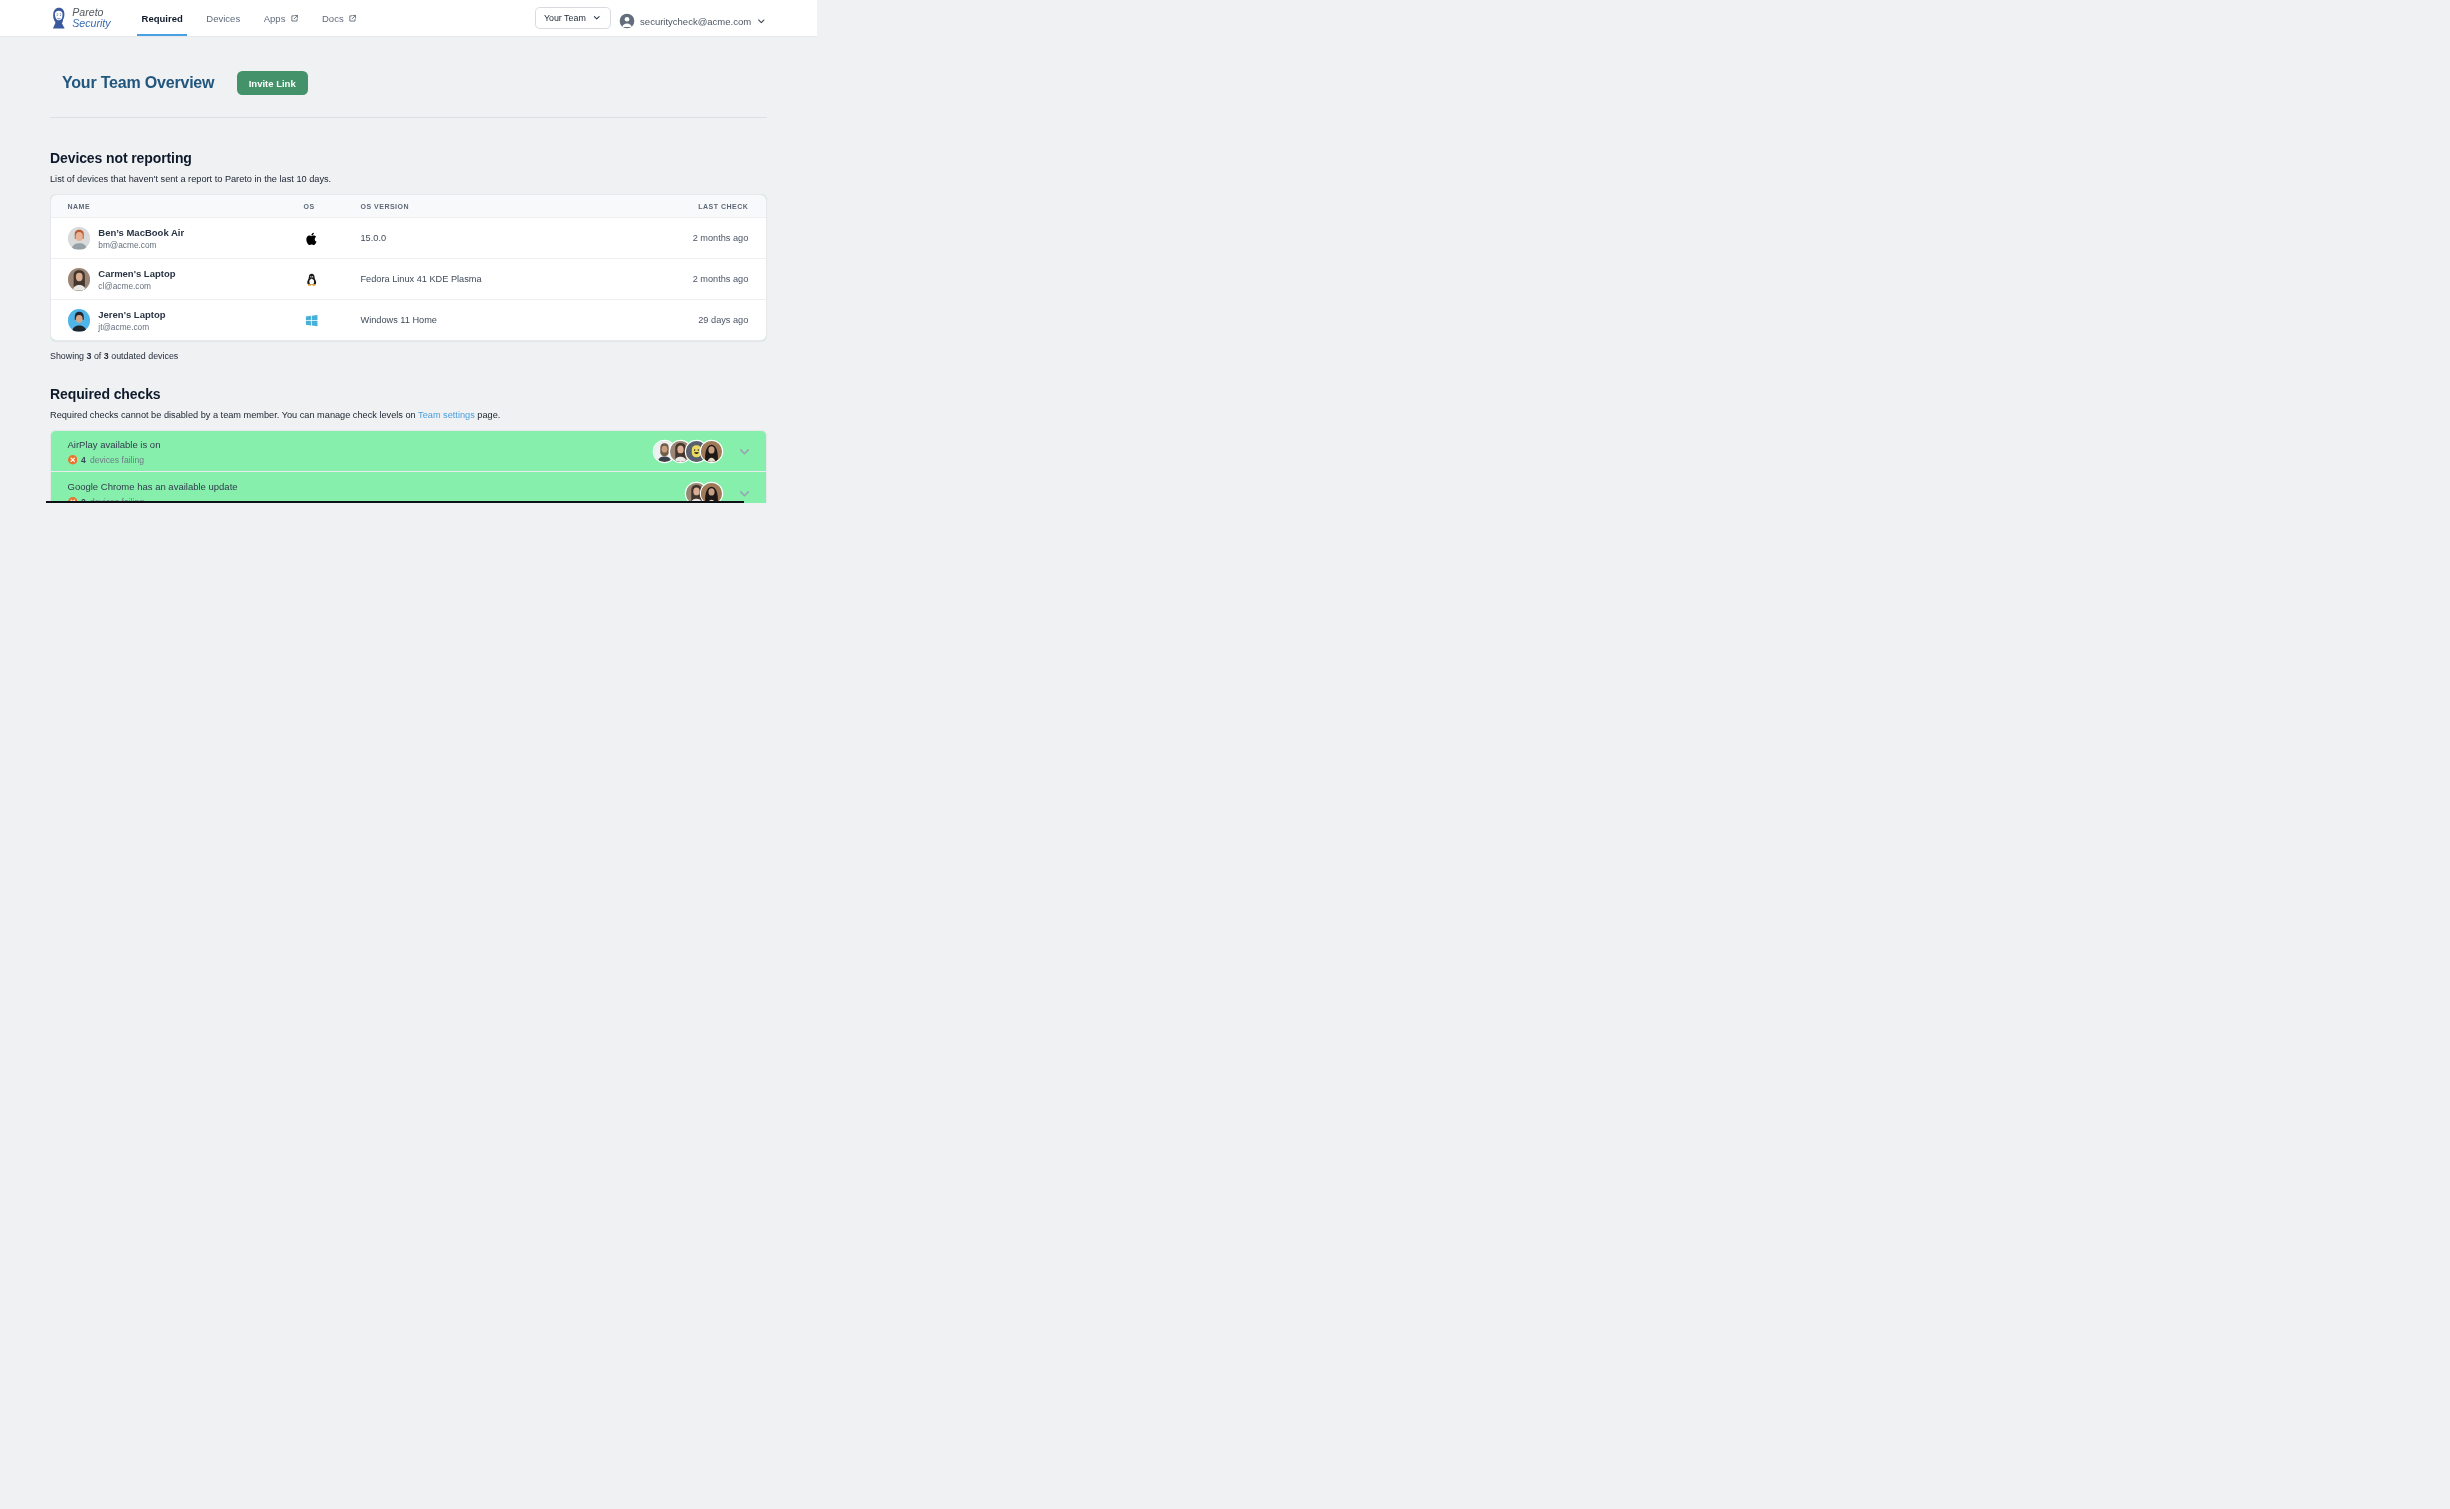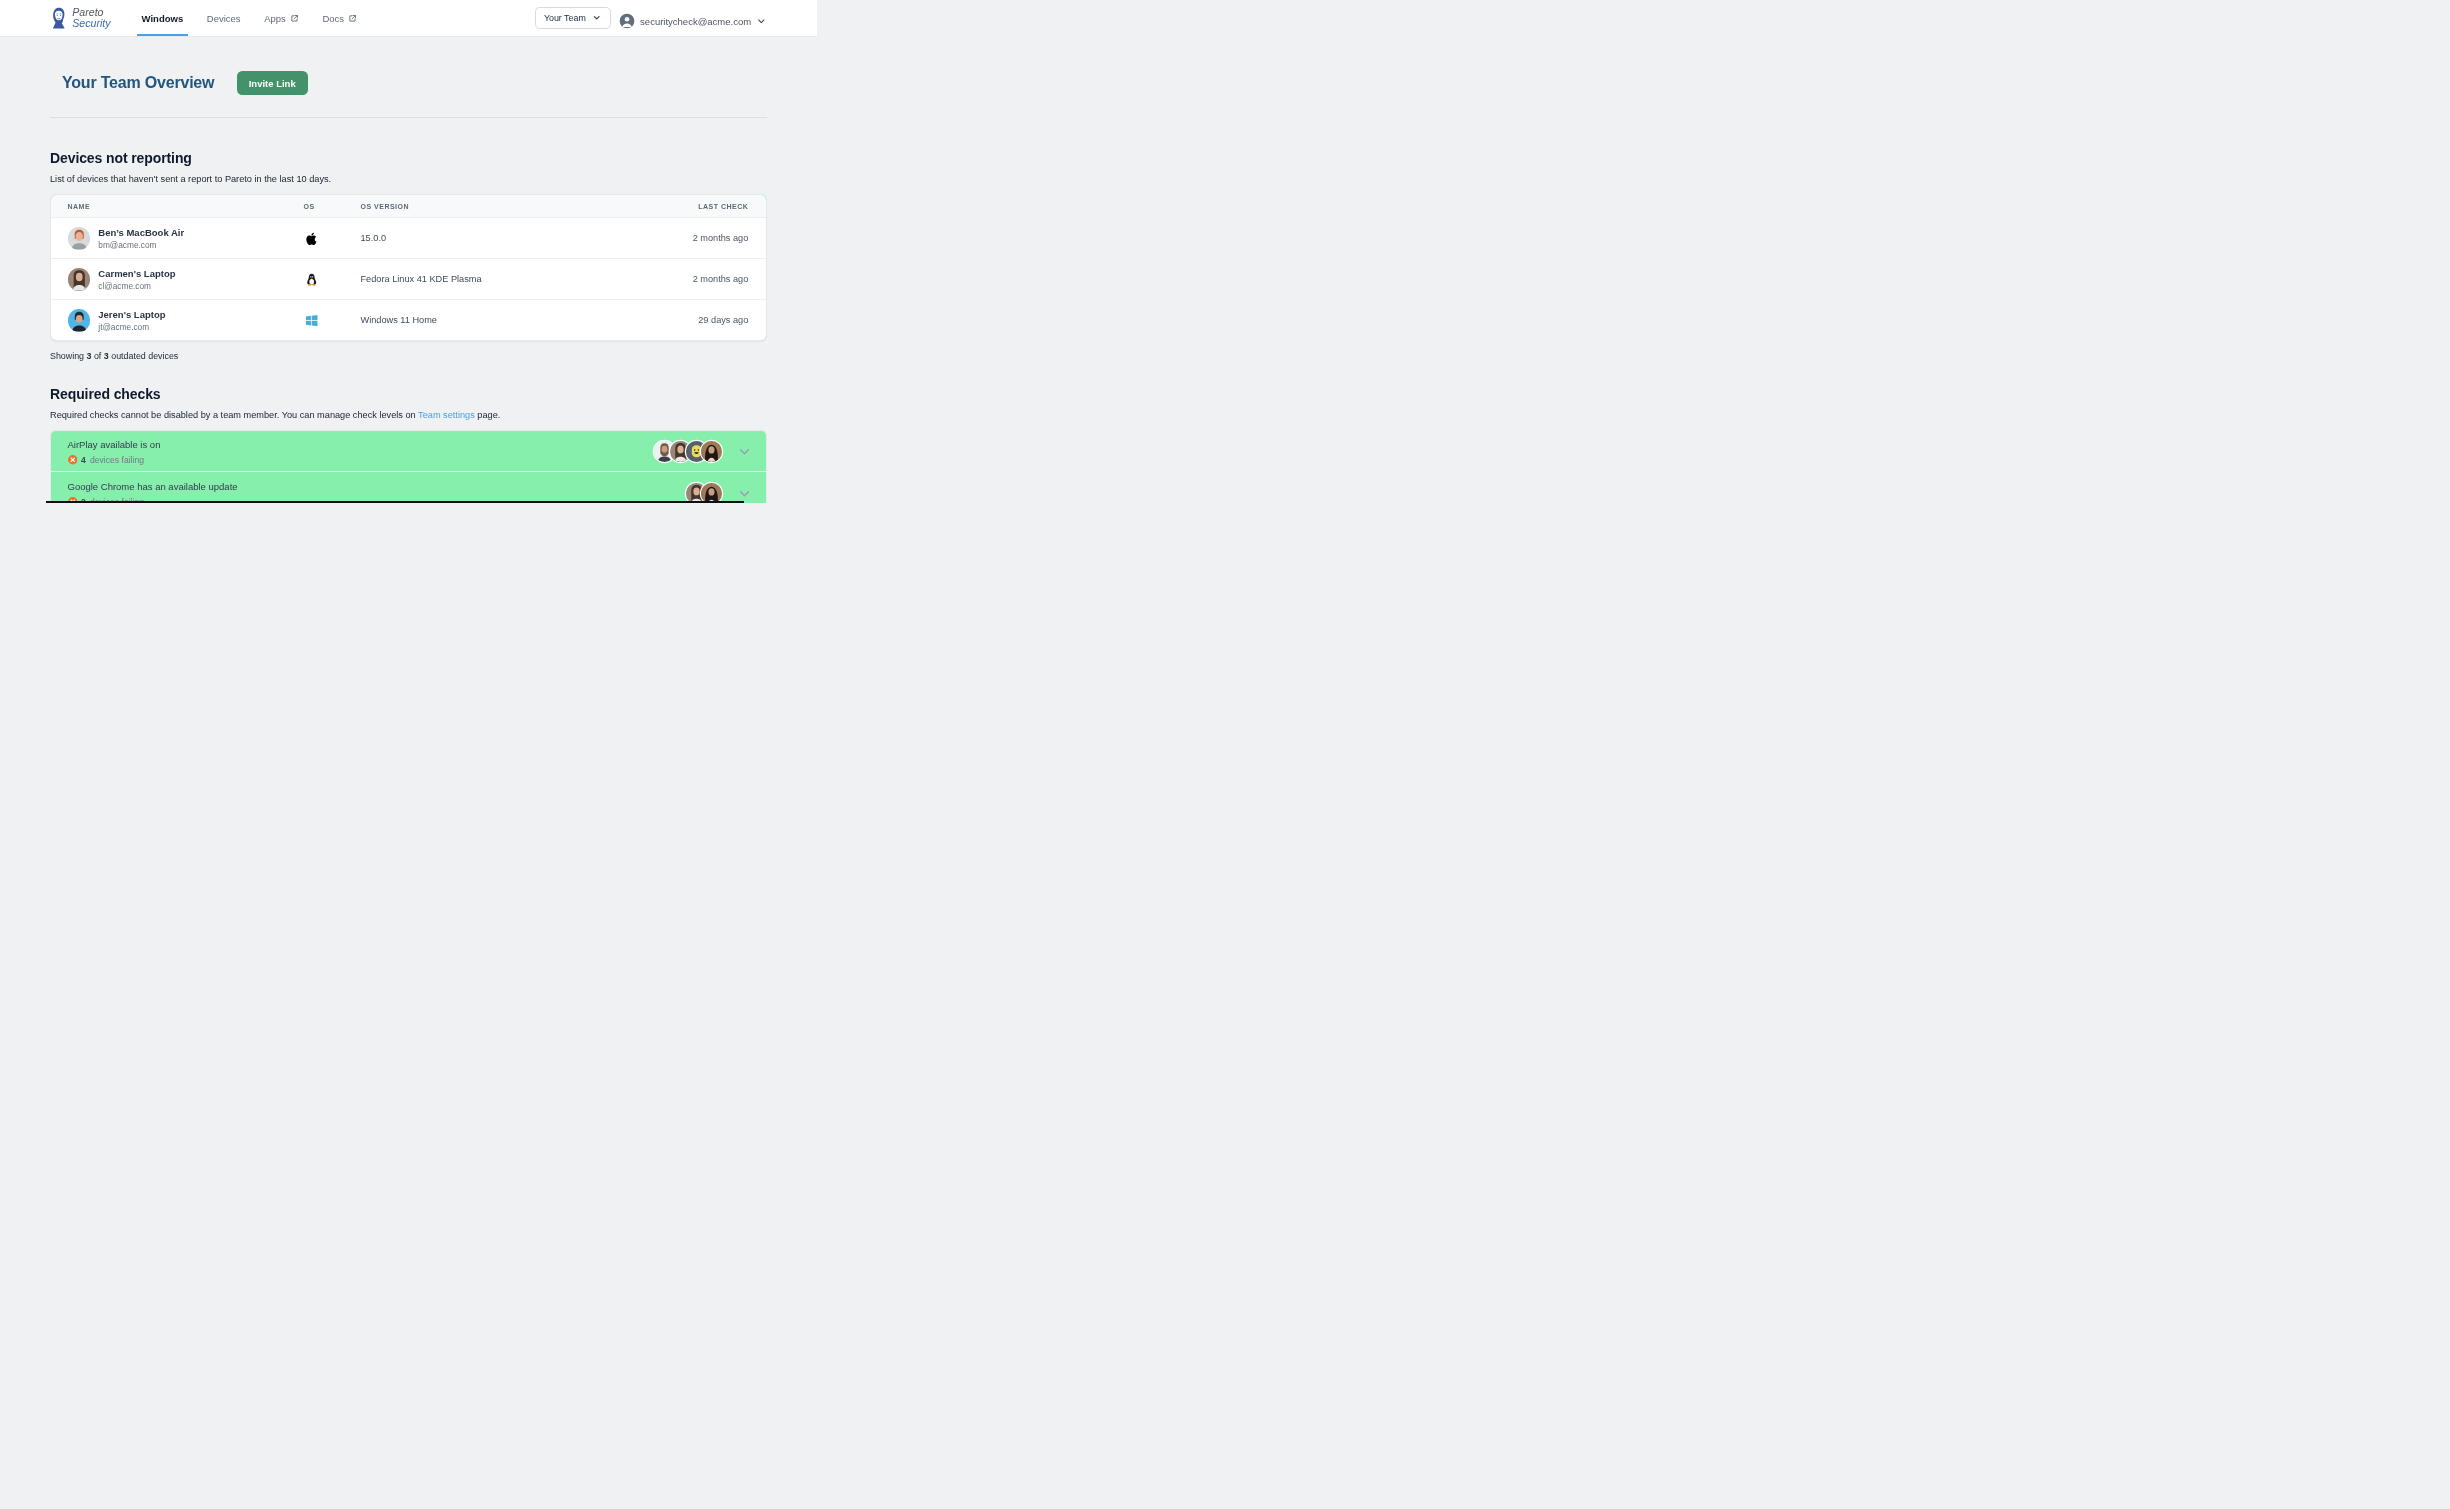--- a/index.html
+++ b/index.html
@@ -114,21 +114,21 @@
       </svg>
     </span>
     <span class="wordmark">
       <div class="wm1">Pareto</div>
       <div class="wm2">Security</div>
     </span>
   </div>
 
   <nav class="tabs">
     <span class="tab active">
-      <span>Windows</span>
+      <span>Required</span>
     </span>
     <span class="tab">
       <span>Devices</span>
     </span>
     <span class="tab">
       <span>Apps</span>
       <span class="ext-icon">
         <svg viewBox="0 0 24 24" fill="none" stroke="#5f6b7b" stroke-width="2.4" stroke-linecap="round" stroke-linejoin="round">
           <path d="M10 5 H5 V19 H19 V14"></path>
             <path d="M13 4 H20 V11"></path>

